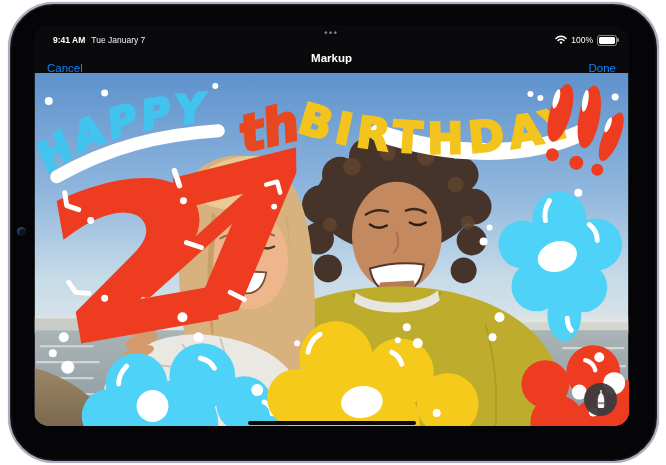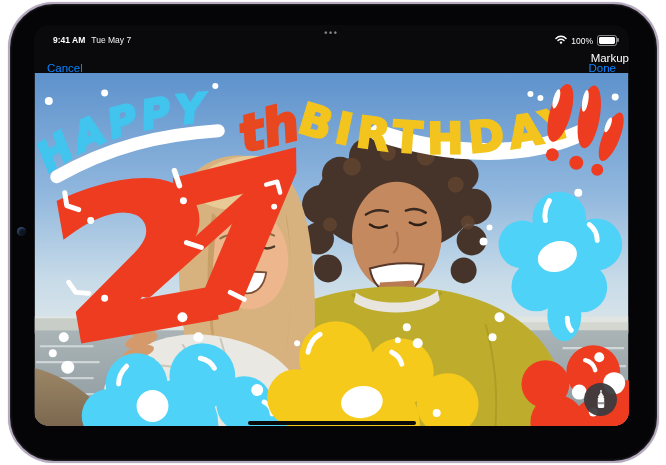--- a/index.html
+++ b/index.html
@@ -12,33 +12,33 @@
           background:#0e1520;box-shadow:inset 1.5px 1.5px 2px #33466b;}
   .screen{position:absolute;left:24px;top:21px;width:595px;height:401px;border-radius:15px;
           background:#0a0a0c;overflow:hidden;}
   
   .statusbar{position:absolute;top:0;left:0;right:0;height:22px;display:flex;align-items:center;
              justify-content:space-between;padding:4px 12px 0 12px;color:#fff;font-size:8.5px;font-weight:700;}
   .status-left{display:flex;gap:6px;align-items:center;padding-left:7px;}
   .status-date{font-weight:400;color:#f2f2f4;}
   .mt-dots{position:absolute;left:50%;top:5px;transform:translateX(-50%);color:#86868b;
            font-size:9px;letter-spacing:1.6px;line-height:6px;cursor:pointer;}
-  .status-right{display:flex;gap:4px;align-items:flex-end;font-weight:400;}
+  .status-right{display:flex;gap:4px;align-items:center;font-weight:400;}
   .bat{position:relative;width:18px;height:9px;border:1px solid rgba(255,255,255,.5);border-radius:2.6px;}
   .bat i{position:absolute;inset:1px;background:#fff;border-radius:1.4px;}
   .bat:after{content:"";position:absolute;right:-3px;top:2.5px;width:1.6px;height:3.6px;
              background:rgba(255,255,255,.5);border-radius:0 1px 1px 0;}
   
   .navbar{position:absolute;top:22px;left:0;right:0;height:26px;}
   .nav-btn{position:absolute;top:15px;background:none;border:none;color:#0A84FF;font-size:11.5px;
            font-family:"Liberation Sans",sans-serif;cursor:pointer;padding:0;}
   .btn-cancel{left:13px;}
   .btn-done{right:13px;font-weight:400;}
-  .nav-title{position:absolute;left:0;right:0;top:5px;text-align:right;color:#fff;
-             font-size:11.5px;font-weight:400;}
+  .nav-title{position:absolute;left:0;right:0;top:5px;text-align:center;color:#fff;
+             font-size:11.5px;font-weight:700;}
   
   .photo{position:absolute;top:48px;left:0;width:595px;height:353px;}
   .photo svg{display:block;}
   .pen-btn{position:absolute;right:12px;bottom:10px;width:33px;height:33px;border-radius:50%;
            background:rgba(58,58,62,.94);display:flex;align-items:center;justify-content:center;cursor:pointer;}
   .home-indicator{position:absolute;left:50%;transform:translateX(-50%);bottom:1px;width:168px;
                   height:4px;border-radius:2px;background:#0a0a0a;cursor:pointer;}
   .marker-text{font-family:"DejaVu Sans",sans-serif;paint-order:stroke;}
 </style>
 </head>
@@ -46,21 +46,21 @@
 
 <div class="stage">
   <div class="device">
     <div class="camera"></div>
 
     <div class="screen">
 
       <div class="statusbar">
         <div class="status-left">
           <span class="status-time">9:41 AM</span>
-          <span class="status-date">Tue May 7</span>
+          <span class="status-date">Tue January 7</span>
         </div>
         <div class="mt-dots">•••</div>
         <div class="status-right">
           <span>
             <svg width="12" height="9" viewBox="0 0 12 9">
               <path d="M1 3.4 A7 7 0 0 1 11 3.4" stroke="#fff" stroke-width="1.5" fill="none" stroke-linecap="round"></path>
               <path d="M3 5.4 A4.2 4.2 0 0 1 9 5.4" stroke="#fff" stroke-width="1.5" fill="none" stroke-linecap="round"></path>
               <circle cx="6" cy="7.6" r="1.2" fill="#fff"></circle>
             </svg>
           </span>

